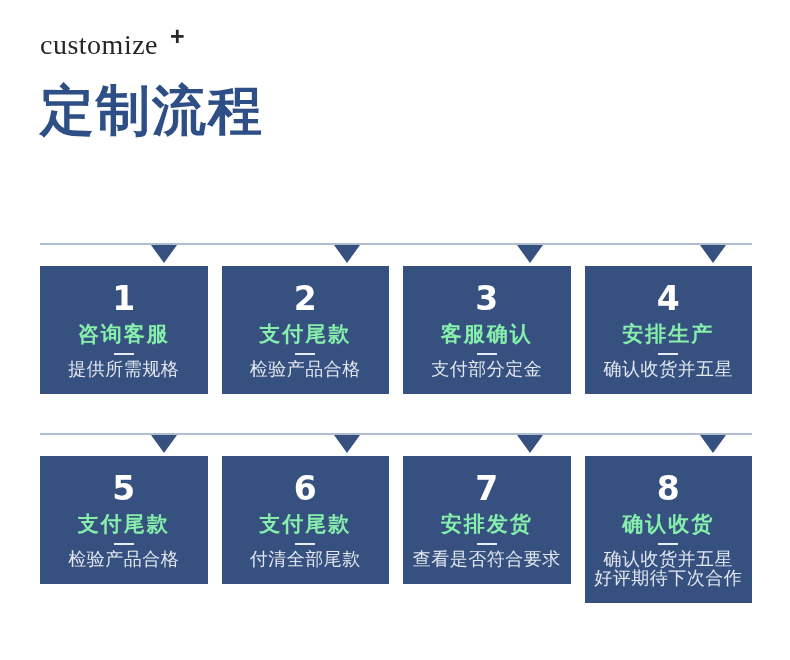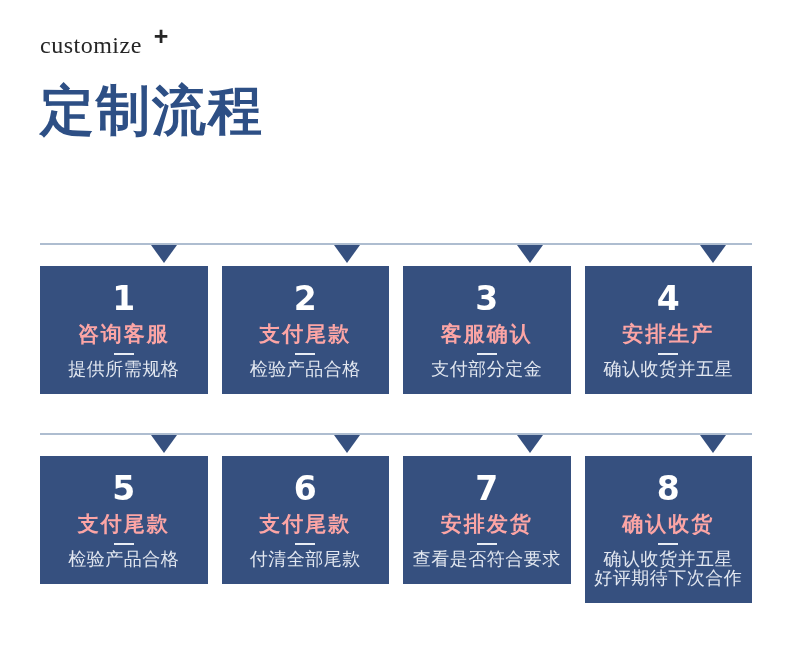--- a/index.html
+++ b/index.html
@@ -27,21 +27,21 @@
   }
 
   .header-en-row {
     display: flex;
     align-items: flex-start;
     height: 42px;
   }
 
   .header-en {
     font-family: "Liberation Serif", "DejaVu Serif", serif;
-    font-size: 24px;
+    font-size: 28px;
     font-weight: 400;
     letter-spacing: 0.5px;
     color: #262626;
     line-height: 38px;
   }
 
   .header-plus {
     font-family: "Liberation Sans", sans-serif;
     font-size: 25px;
     font-weight: 700;
@@ -128,21 +128,21 @@
     font-weight: 700;
     color: #ffffff;
     line-height: 38px;
     letter-spacing: 0;
   }
 
   .card-title {
     font-family: "DejaVu Sans", "Liberation Sans", sans-serif;
     font-size: 21px;
     font-weight: 700;
-    color: #fca5a5;
+    color: #86efac;
     letter-spacing: 2px;
     line-height: 28px;
     margin-top: 2px;
     white-space: nowrap;
   }
 
   .card-divider {
     width: 20px;
     height: 2px;
     background: #e8ecf4;

